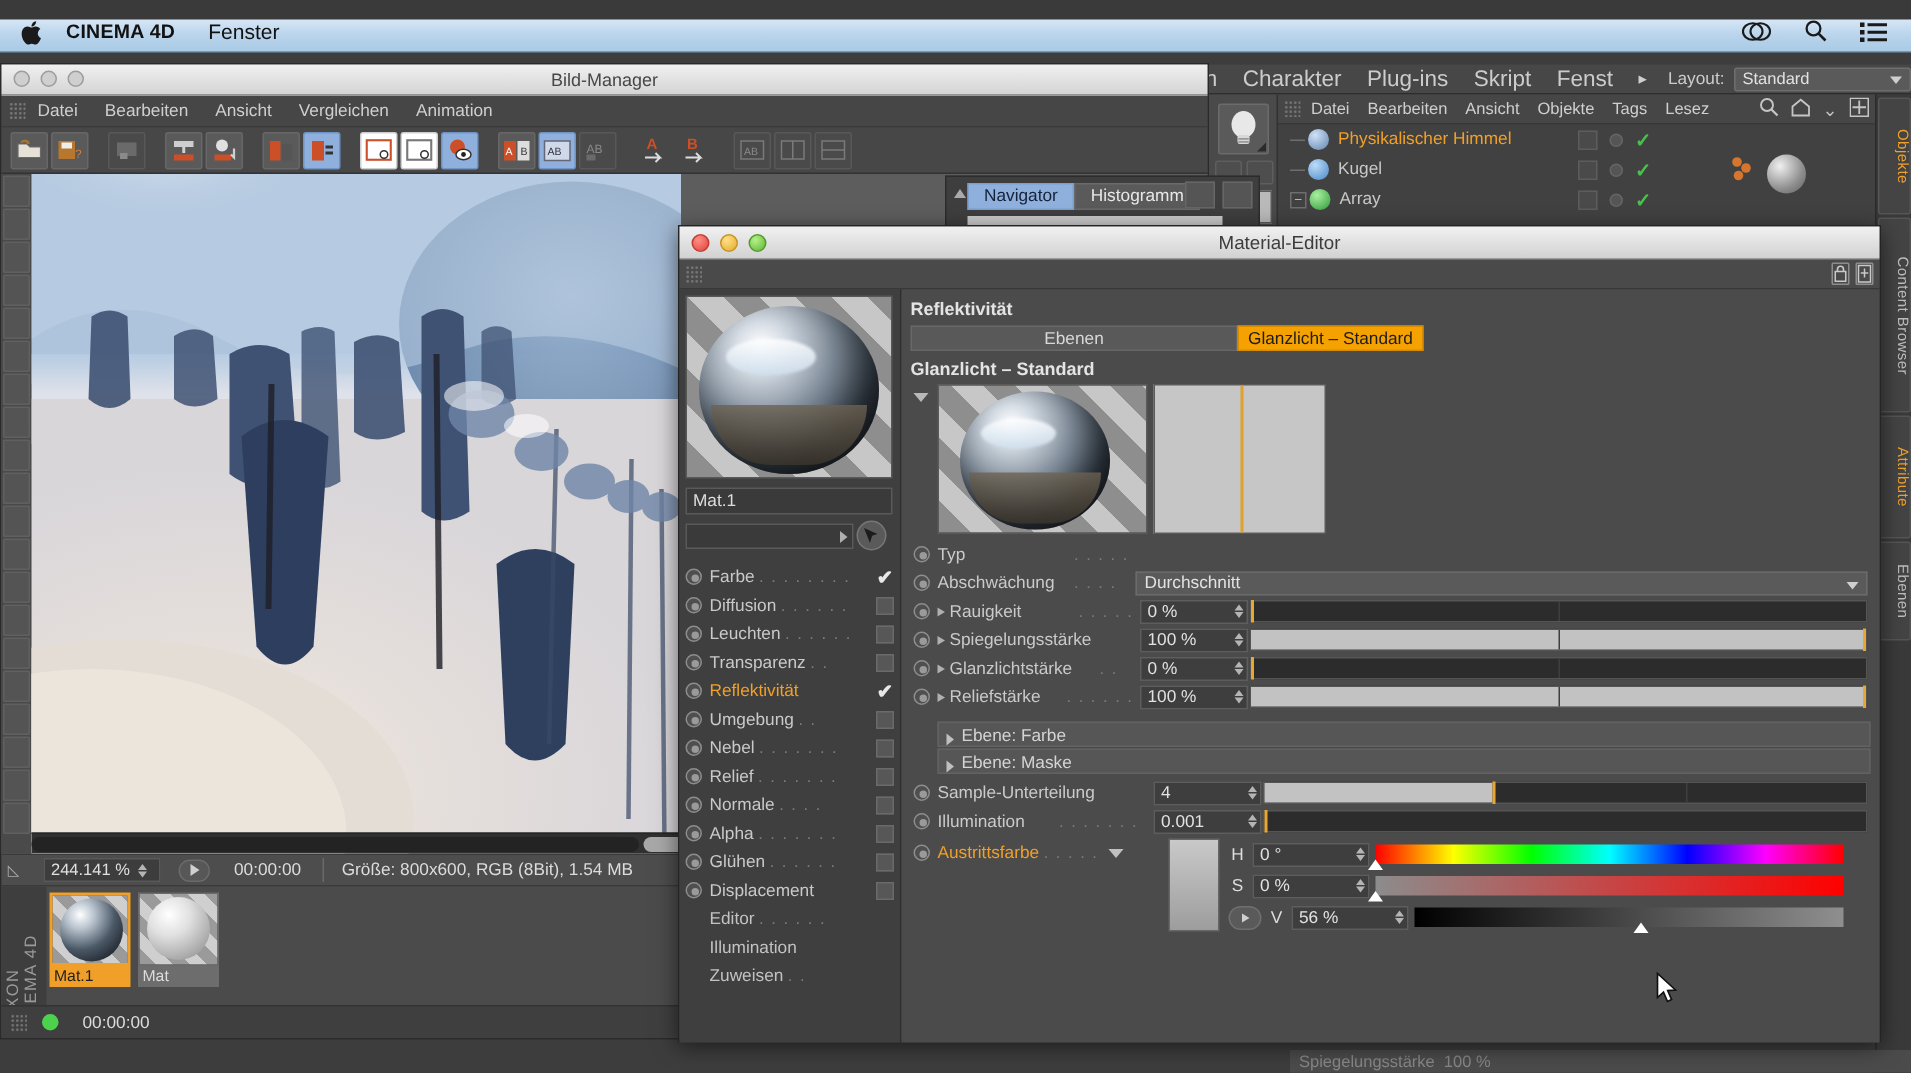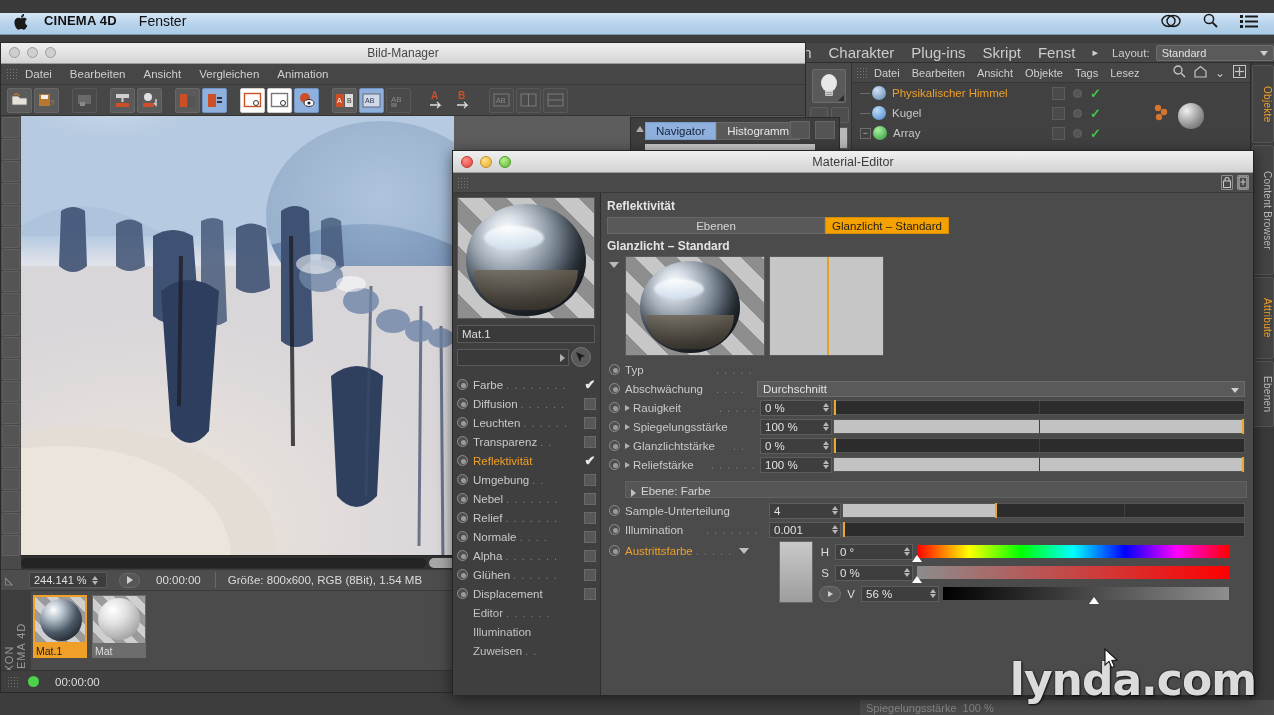--- a/index.html
+++ b/index.html
@@ -1012,20 +1012,24 @@
             <span class="tickm" style="left:50%"></span>
           </span>
         </div>
 
         <div style="height:6px"></div>
 
         <div class="grp-hdr">
           <i class="tw"></i>
           <span>Ebene: Farbe</span>
         </div>
+        <div class="grp-hdr">
+          <i class="tw"></i>
+          <span>Ebene: Maske</span>
+        </div>
 
         <div style="height:3px"></div>
 
         <div class="prow">
           <span class="rad"></span>
           <span class="lbl" style="width:128px">Sample-Unterteilung</span>
           <span class="dots" style="width:10px"></span>
           <span class="numfield">
             <span>4</span>
             <span class="sp">
@@ -1109,20 +1113,19 @@
                 <i class="bar-marker btm" style="left:51%"></i>
               </span>
             </div>
           </div>
         </div>
 
       </div>
     </div>
   </div>
 
-  <div class="wmark">lynda.com</div>
   <div class="cursor-arrow">
     <svg width="16" height="22" viewBox="0 0 16 22">
       <path d="M1 1L1 17L5 13.4L7.6 19.6L10.4 18.4L7.8 12.4L13 12z" fill="#ffffff" stroke="#111" stroke-width="1.1"></path>
     </svg>
   </div>
 
 </div>
 
 </body></html>

